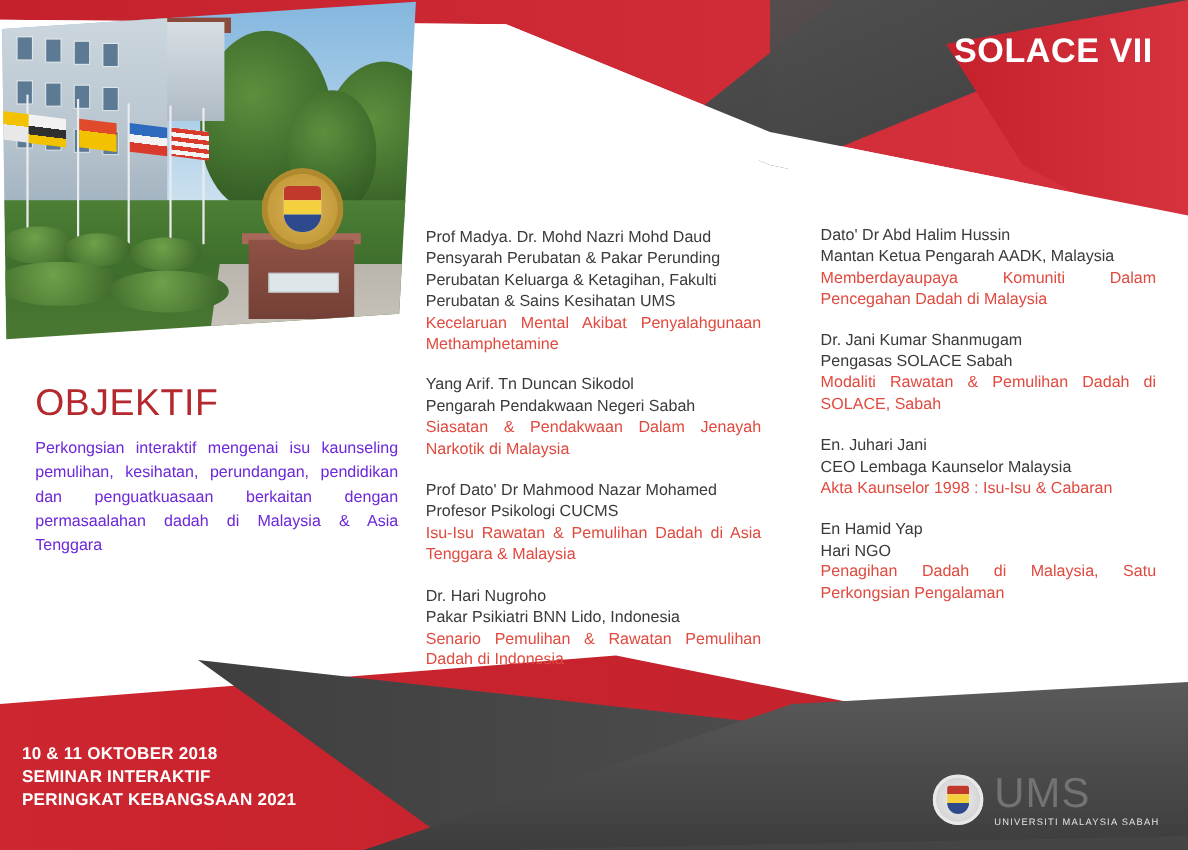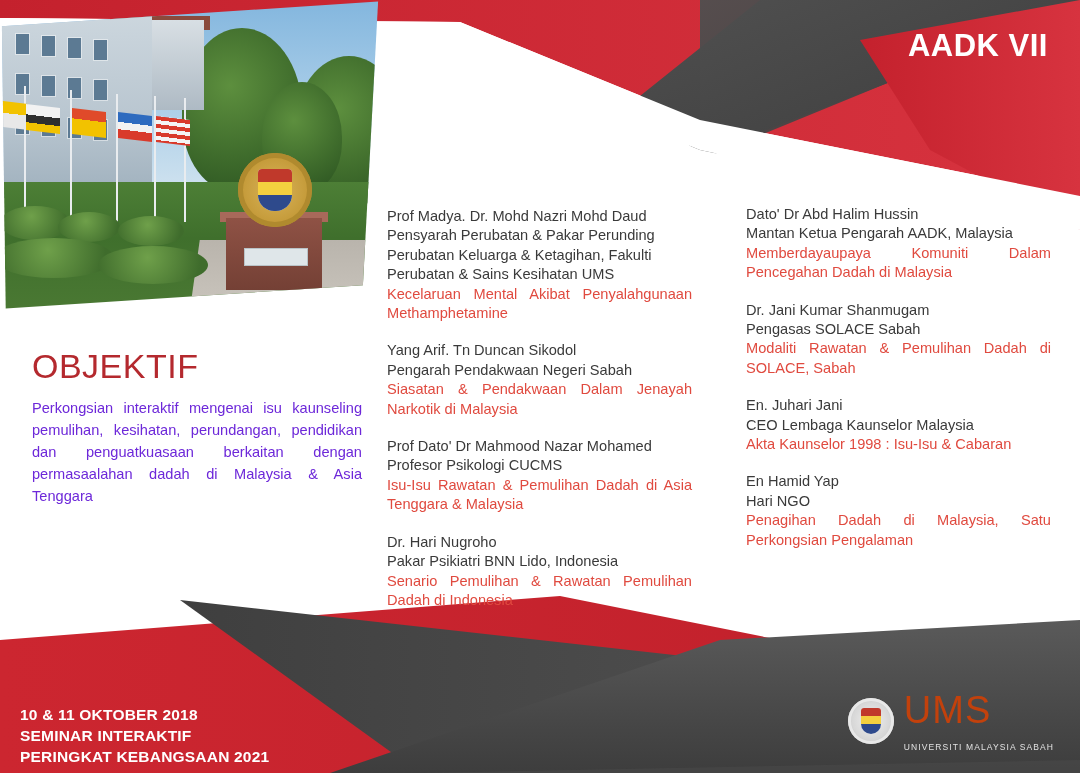--- a/index.html
+++ b/index.html
@@ -196,21 +196,21 @@
     color: #e04a3f;
     font-size: 14.6px;
     line-height: 1.33;
     text-align: justify;
   }
 
   
   #footer-text {
     position: absolute;
     left: 20px;
-    bottom: 5px;
+    bottom: 34px;
     color: #ffffff;
     font-size: 15.5px;
     font-weight: bold;
     line-height: 1.35;
     letter-spacing: 0.2px;
     z-index: 7;
   }
 
   #ums-logo {
     position: absolute;
@@ -230,32 +230,32 @@
   }
   #ums-crest .crest-shield {
     position: absolute; left: 13px; top: 10px; width: 20px; height: 26px;
     background: #f5f5f5; border-radius: 3px 3px 10px 10px; overflow: hidden;
   }
   #ums-crest .cs-a { position:absolute; left:0; top:0;  width:20px; height:8px;  background:#c0392b; }
   #ums-crest .cs-b { position:absolute; left:0; top:8px; width:20px; height:8px;  background:#f4d03f; }
   #ums-crest .cs-c { position:absolute; left:0; top:16px;width:20px; height:10px; background:#2e4a8c; }
   #ums-wordmark { line-height: 1; }
   #ums-name {
-    color: #c2410c;
+    color: #737373;
     font-size: 38px;
     font-weight: normal;
     letter-spacing: 1px;
     display: block;
   }
   #ums-sub {
     color: #e2e2e2;
     font-size: 8.5px;
     letter-spacing: 1.1px;
     display: block;
-    margin-top: 14px;
+    margin-top: 2px;
   }
 </style>
 </head>
 <body>
 
 <div id="poster">
 
   <svg id="bg-svg" viewBox="0 0 1080 773" preserveAspectRatio="none">
     <defs>
       <linearGradient id="gradRedTop" x1="0" y1="0" x2="1" y2="0">
@@ -353,21 +353,21 @@
       <div class="ph-emblem">
         <div class="ph-emblem-shield">
           <div class="ph-shield-top"></div>
           <div class="ph-shield-mid"></div>
           <div class="ph-shield-bot"></div>
         </div>
       </div>
     </div>
   </div>
 
-  <div id="sharp-title">AADK VII</div>
+  <div id="sharp-title">SOLACE VII</div>
 
   <div id="objektif-block">
     <h2 id="objektif-heading">OBJEKTIF</h2>
     <p id="objektif-body">Perkongsian interaktif mengenai isu kaunseling pemulihan, kesihatan, perundangan, pendidikan dan penguatkuasaan berkaitan dengan permasaalahan dadah di Malaysia &amp; Asia Tenggara</p>
   </div>
 
 
   <div class="speaker-col" id="col-left">
     <div class="speaker">
       <div class="sp-name">Prof Madya. Dr. Mohd Nazri Mohd Daud</div>

